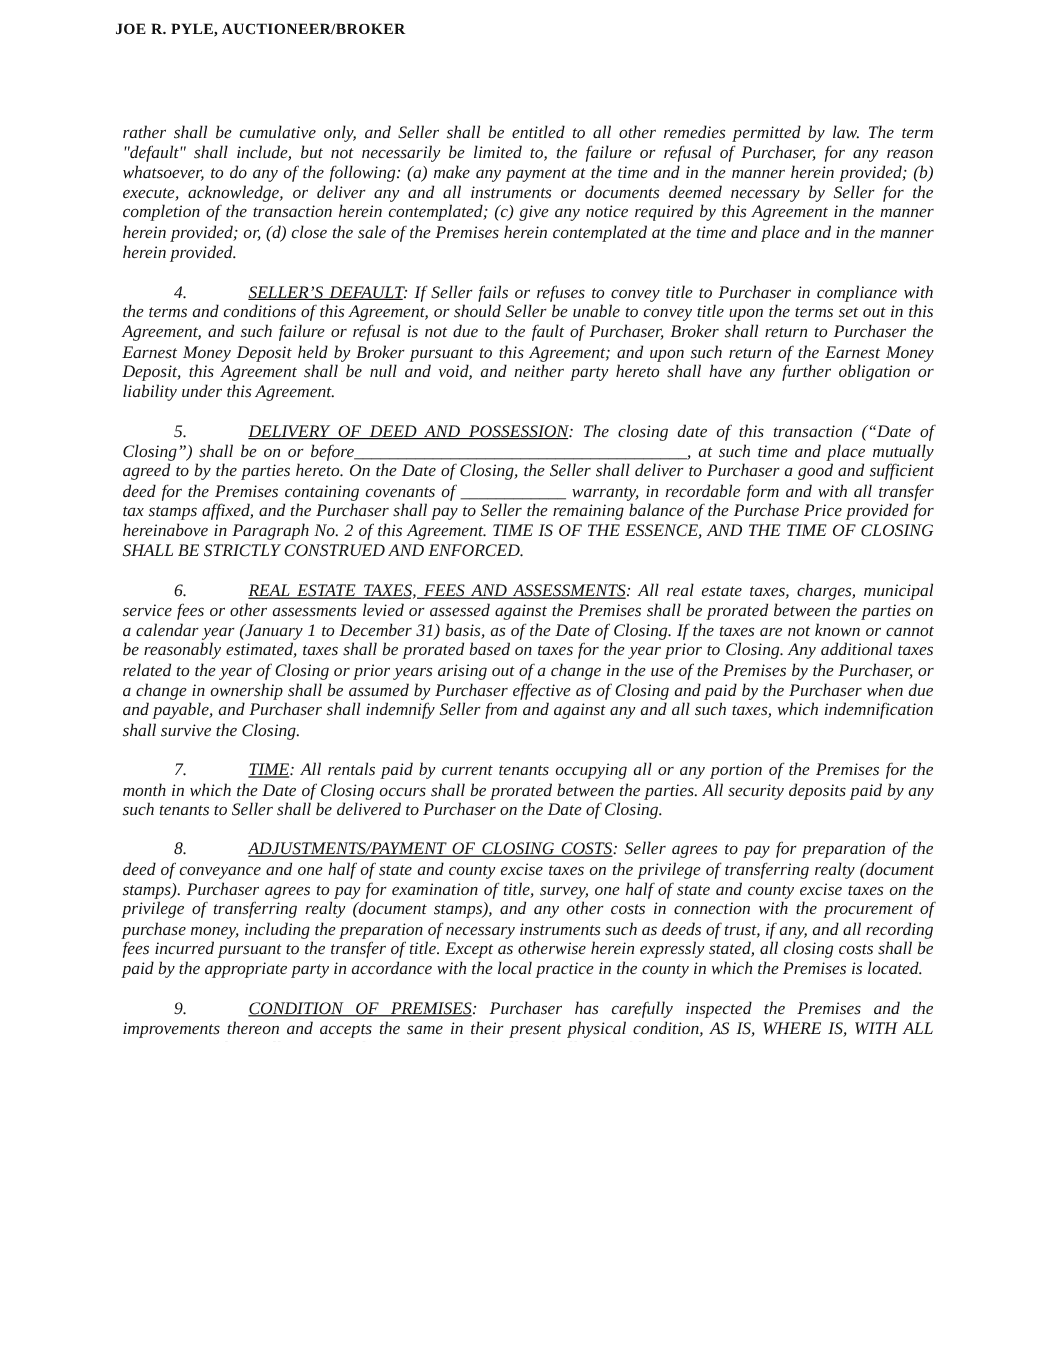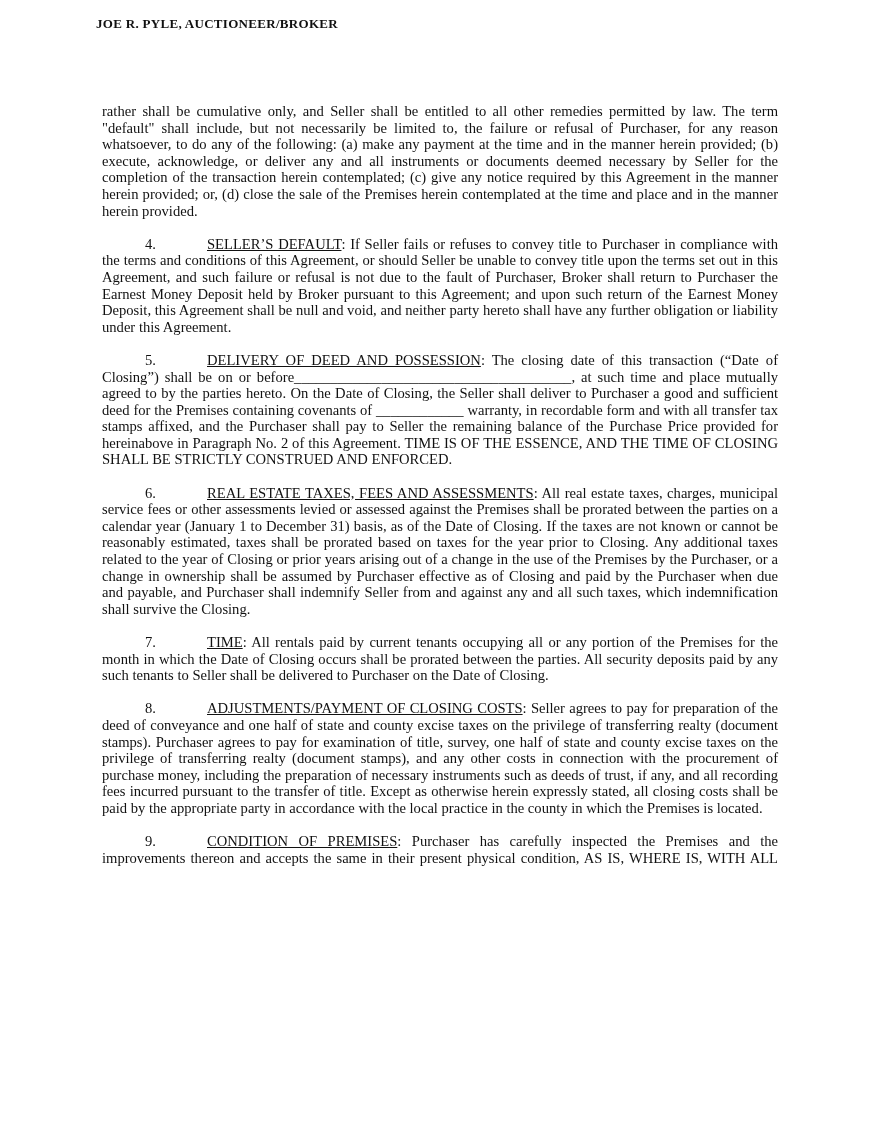--- a/index.html
+++ b/index.html
@@ -28,20 +28,21 @@
     position: absolute;
     left: 102px;
     top: 103px;
     width: 676px;
   }
   .para {
     margin: 0 0 16.6px 0;
     font-size: 14.6px;
     line-height: 16.6px;
     text-align: justify;
+    font-style: italic;
   }
   .para.numbered {
     text-indent: 43px;
   }
   .para.indented {
     text-indent: 43px;
   }
   .para .num {
     display: inline-block;
     width: 62px;

